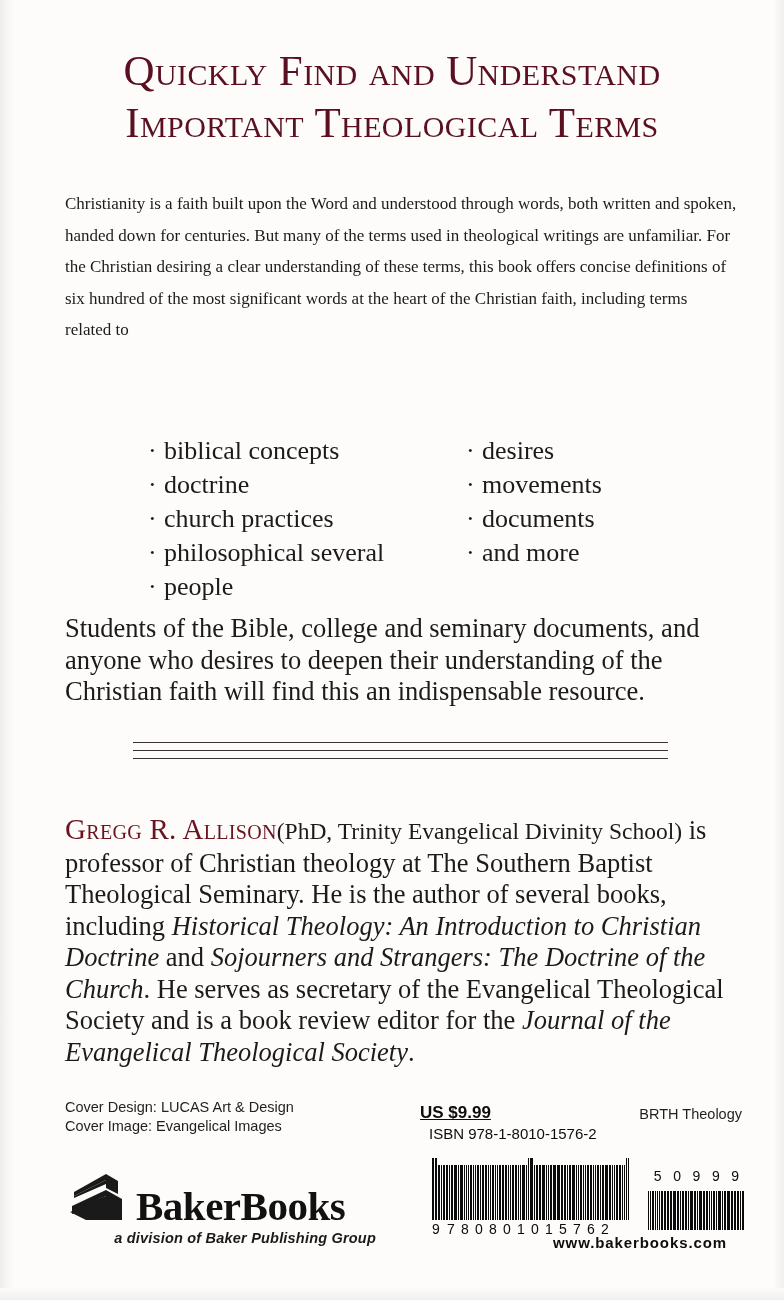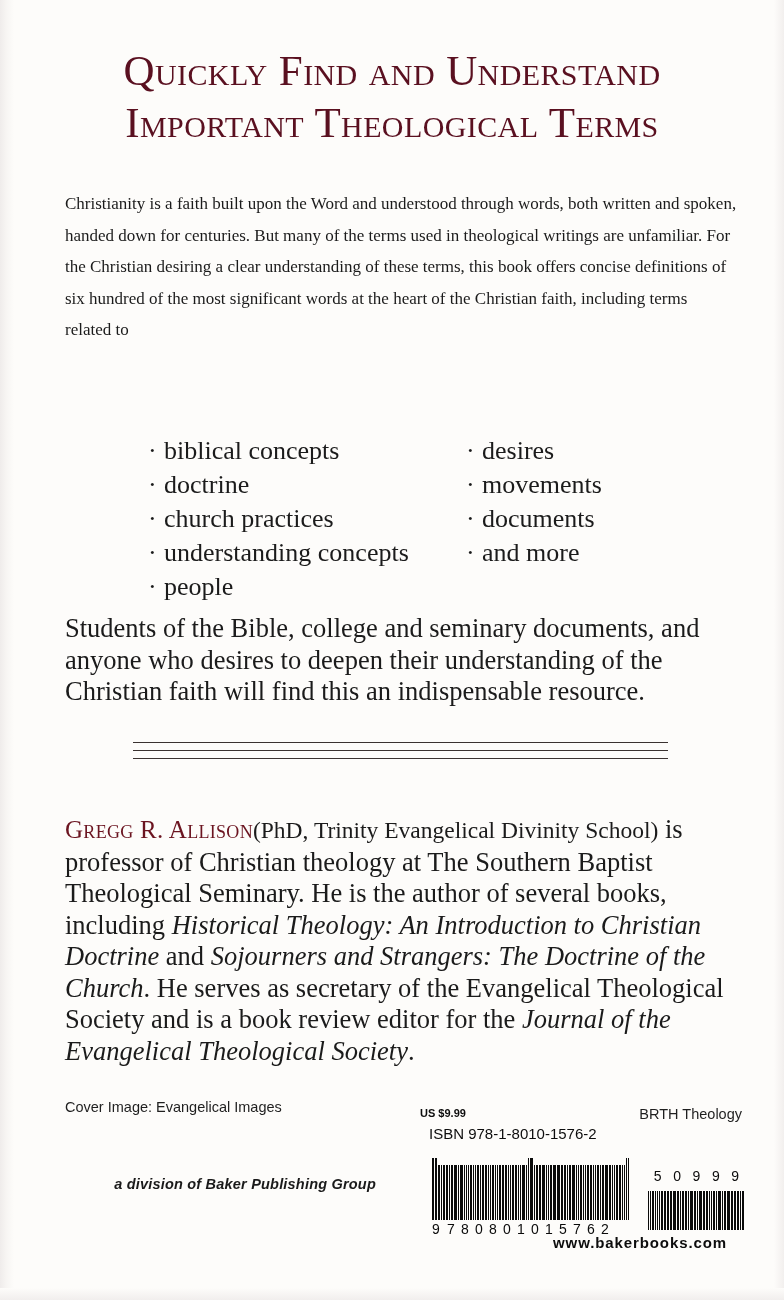--- a/index.html
+++ b/index.html
@@ -137,21 +137,21 @@
     left: 65px;
     top: 814px;
     width: 680px;
     font-size: 26.5px;
     line-height: 31.5px;
     color: #1b1b1b;
   }
   .bio .author-name {
     color: #6b1420;
     font-variant: small-caps;
-    font-size: 25px;
+    font-size: 29px;
     letter-spacing: 0.3px;
   }
   .bio .credential {
     font-size: 23.5px;
   }
   .bio em { font-style: italic; }
 
   
   .credits {
     position: absolute;
@@ -164,23 +164,24 @@
   }
 
   .price-block {
     position: absolute;
     left: 420px;
     top: 1104px;
     font-family: "Liberation Sans", sans-serif;
     color: #0d0d0d;
   }
   .price {
-    font-size: 11px;
+    font-size: 17px;
     font-weight: bold;
     line-height: 18px;
+    text-decoration: underline;
   }
   .isbn {
     font-size: 15px;
     line-height: 19px;
     margin-top: 2px;
     margin-left: 9px;
   }
 
   .category {
     position: absolute;
@@ -293,21 +294,21 @@
     <span class="headline-line l2">Important Theological Terms</span>
   </div>
 
   <div class="intro">Christianity is a faith built upon the Word and understood through words, both written and spoken, handed down for centuries. But many of the terms used in theological writings are unfamiliar. For the Christian desiring a clear understanding of these terms, this book offers concise definitions of six hundred of the most significant words at the heart of the Christian faith, including terms related to</div>
 
   <div class="bullets">
     <div class="bullet-col col-a">
       <div class="bullet-item"><span class="bullet-dot">·</span><span>biblical concepts</span></div>
       <div class="bullet-item"><span class="bullet-dot">·</span><span>doctrine</span></div>
       <div class="bullet-item"><span class="bullet-dot">·</span><span>church practices</span></div>
-      <div class="bullet-item"><span class="bullet-dot">·</span><span>understanding concepts</span></div>
+      <div class="bullet-item"><span class="bullet-dot">·</span><span>philosophical several</span></div>
       <div class="bullet-item"><span class="bullet-dot">·</span><span>people</span></div>
     </div>
     <div class="bullet-col col-b">
       <div class="bullet-item"><span class="bullet-dot">·</span><span>desires</span></div>
       <div class="bullet-item"><span class="bullet-dot">·</span><span>movements</span></div>
       <div class="bullet-item"><span class="bullet-dot">·</span><span>documents</span></div>
       <div class="bullet-item"><span class="bullet-dot">·</span><span>and more</span></div>
     </div>
   </div>
 
@@ -317,31 +318,44 @@
     <div class="rule"></div>
     <div class="rule"></div>
     <div class="rule"></div>
   </div>
 
   <div class="bio">
     <span class="author-name">Gregg R. Allison</span><span class="credential">(PhD, Trinity Evangelical Divinity School)</span><span> is professor of Christian theology at The Southern Baptist Theological Seminary. He is the author of several books, including </span><em>Historical Theology: An Introduction to Christian Doctrine</em><span> and </span><em>Sojourners and Strangers: The Doctrine of the Church</em><span>. He serves as secretary of the Evangelical Theological Society and is a book review editor for the </span><em>Journal of the Evangelical Theological Society</em><span>.</span>
   </div>
 
   <div class="credits">
+    <div>Cover Design: LUCAS Art &amp; Design</div>
     <div>Cover Image: Evangelical Images</div>
   </div>
 
   <div class="price-block">
     <div class="price">US $9.99</div>
     <div class="isbn">ISBN 978-1-8010-1576-2</div>
   </div>
 
   <div class="category">BRTH  Theology</div>
 
   <div class="logo-block">
+    <div class="logo-row">
+      <svg class="logo-mark" viewBox="0 0 66 52" aria-hidden="true">
+        <path d="M40 2 L8 20 L8 24 L40 8 Z" fill="#1a1a1a"></path>
+        <path d="M40 2 L52 9 L52 22 L40 16 Z" fill="#1a1a1a"></path>
+        <path d="M40 8 L8 24 L8 26 L40 12 Z" fill="#1a1a1a"></path>
+        <path d="M40 18 L6 34 L6 38 L40 24 Z" fill="#1a1a1a"></path>
+        <path d="M40 18 L56 27 L56 44 L40 34 Z" fill="#1a1a1a"></path>
+        <path d="M6 36 L40 24 L40 30 L6 42 Z" fill="#1a1a1a"></path>
+        <path d="M4 40 L40 28 L56 40 L56 48 L20 48 Z" fill="#1a1a1a"></path>
+      </svg>
+      <div class="logo-word">BakerBooks</div>
+    </div>
     <div class="logo-tag">a division of Baker Publishing Group</div>
   </div>
 
   <div class="barcode-main">
     <div class="bars" id="ean-bars">
         <span style="width: 3.49226px; height: 100%; margin-right: 1px;"></span>
         <span style="width: 3.49226px; height: 100%; margin-right: 1px;"></span>
         <span style="width: 2.32817px; height: 88%; margin-right: 1px;"></span>
         <span style="width: 2.32817px; height: 88%; margin-right: 1px;"></span>
         <span style="width: 3.49226px; height: 88%; margin-right: 1px;"></span>

